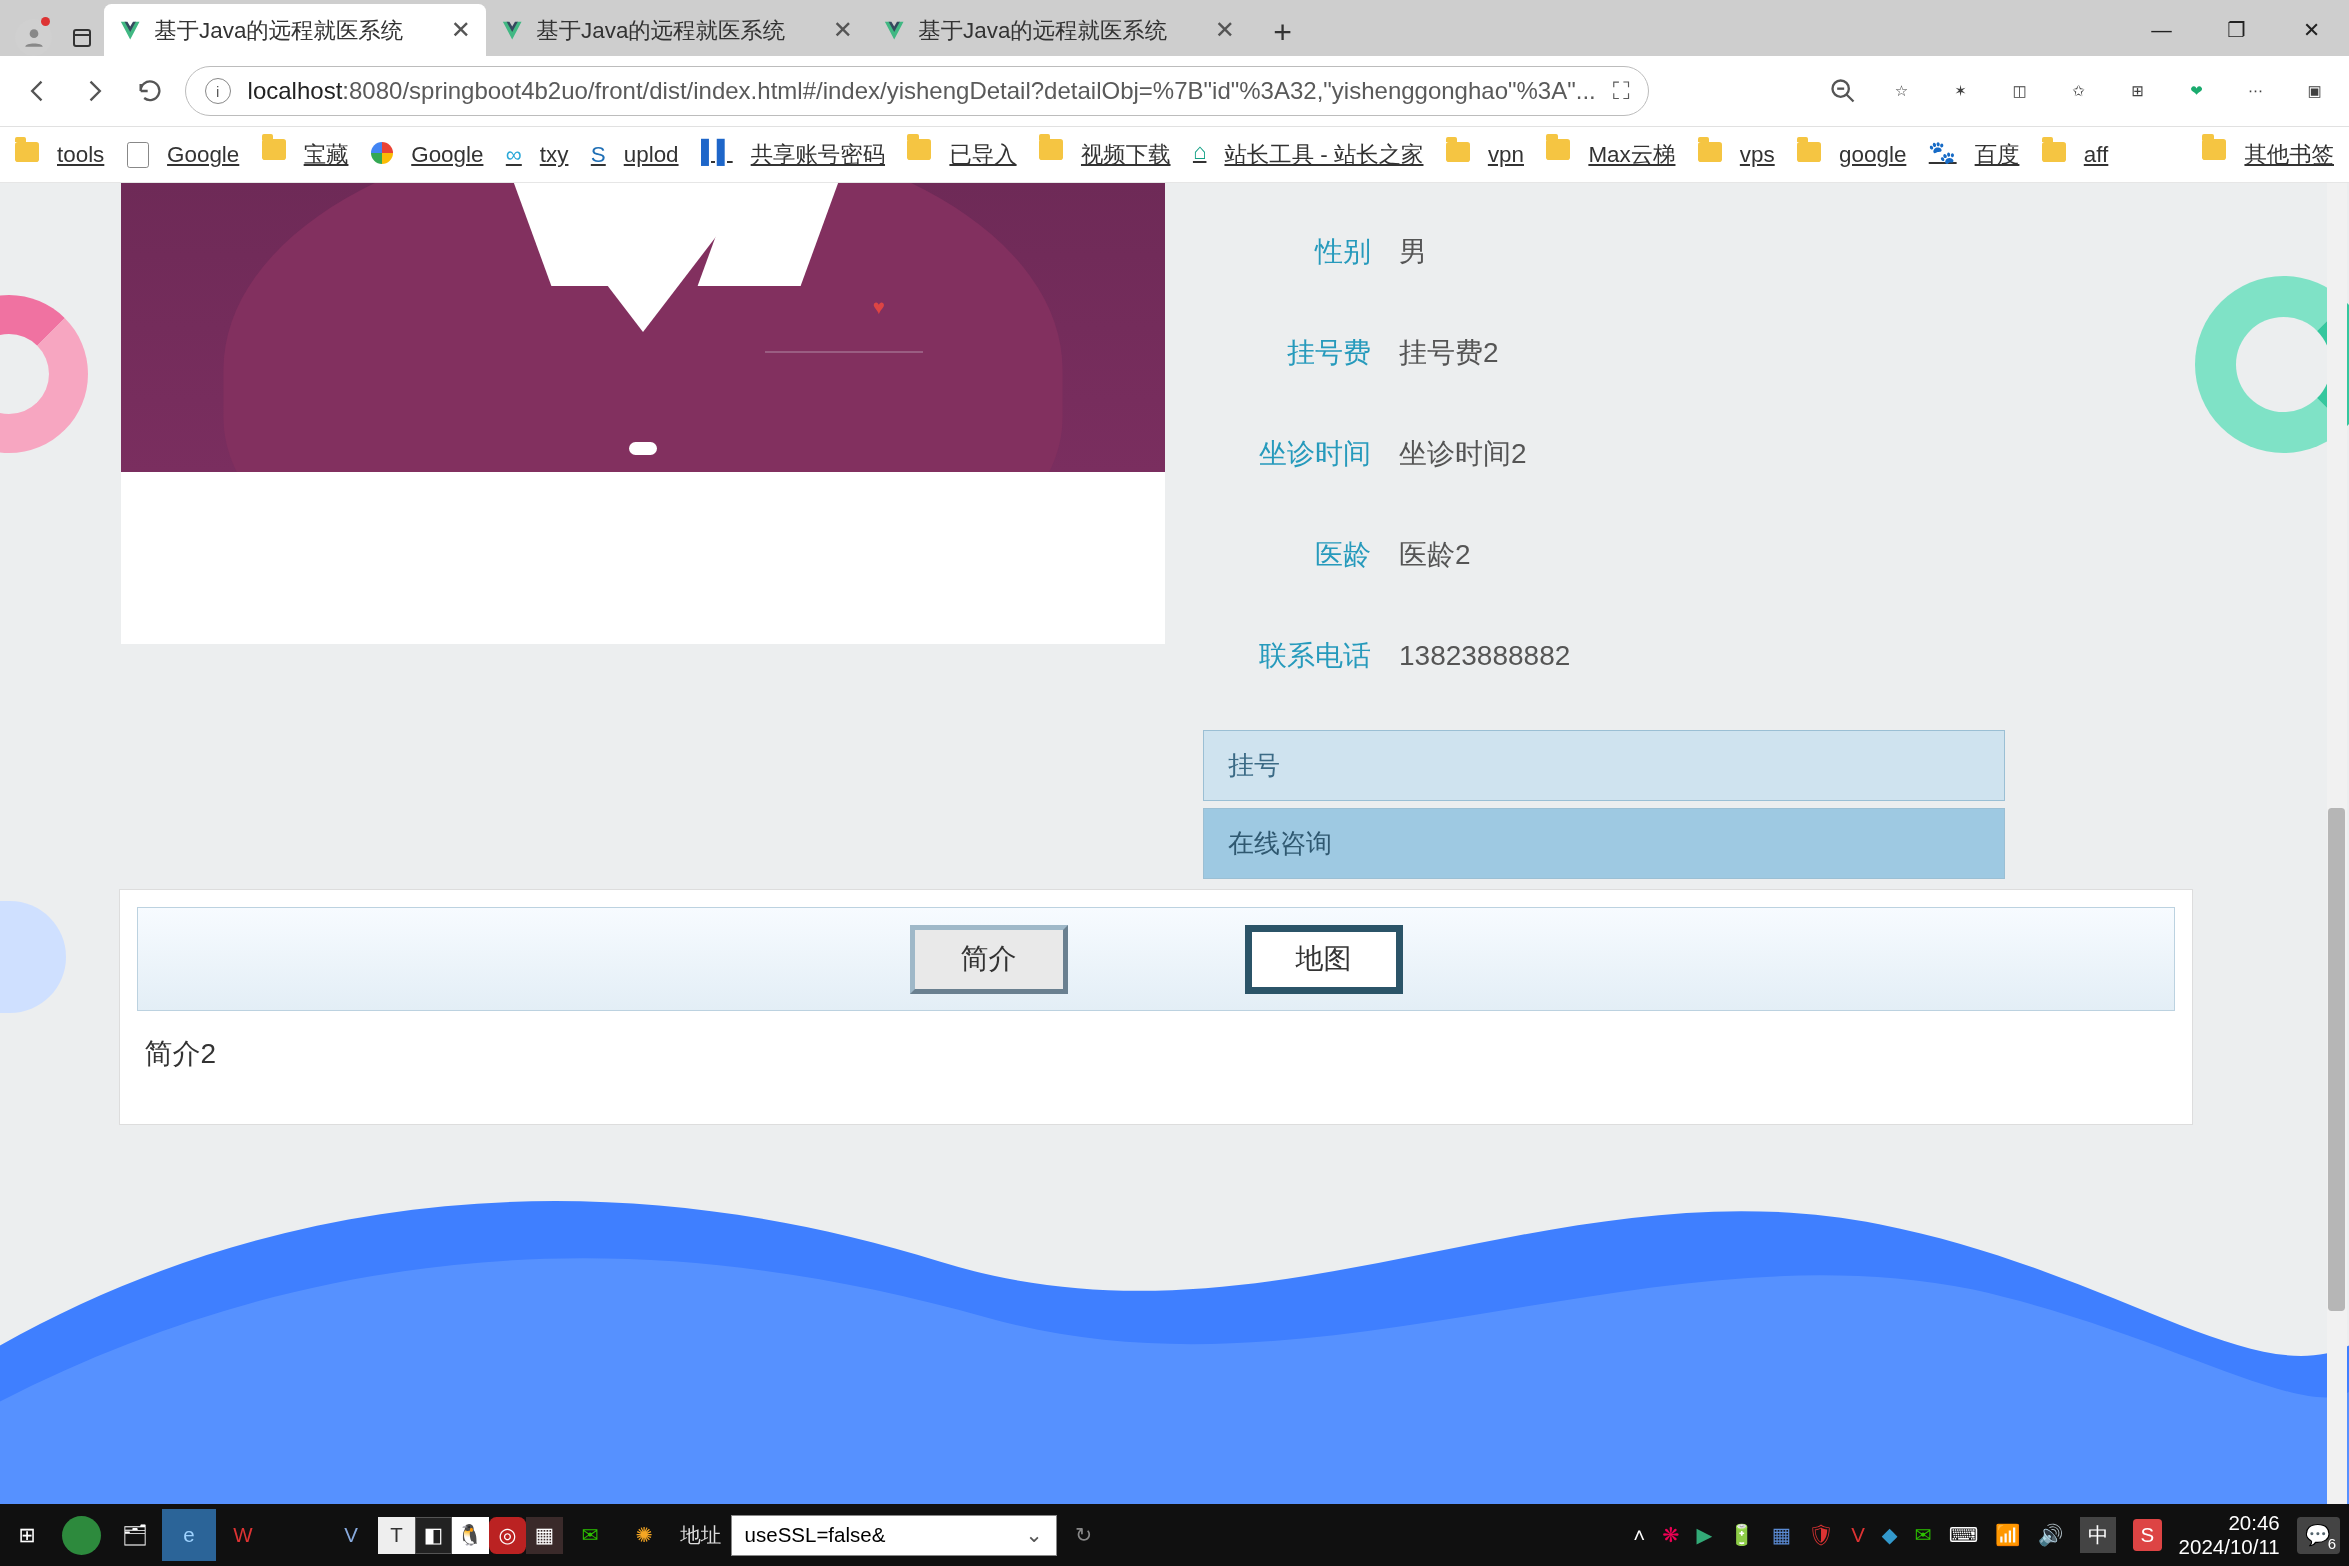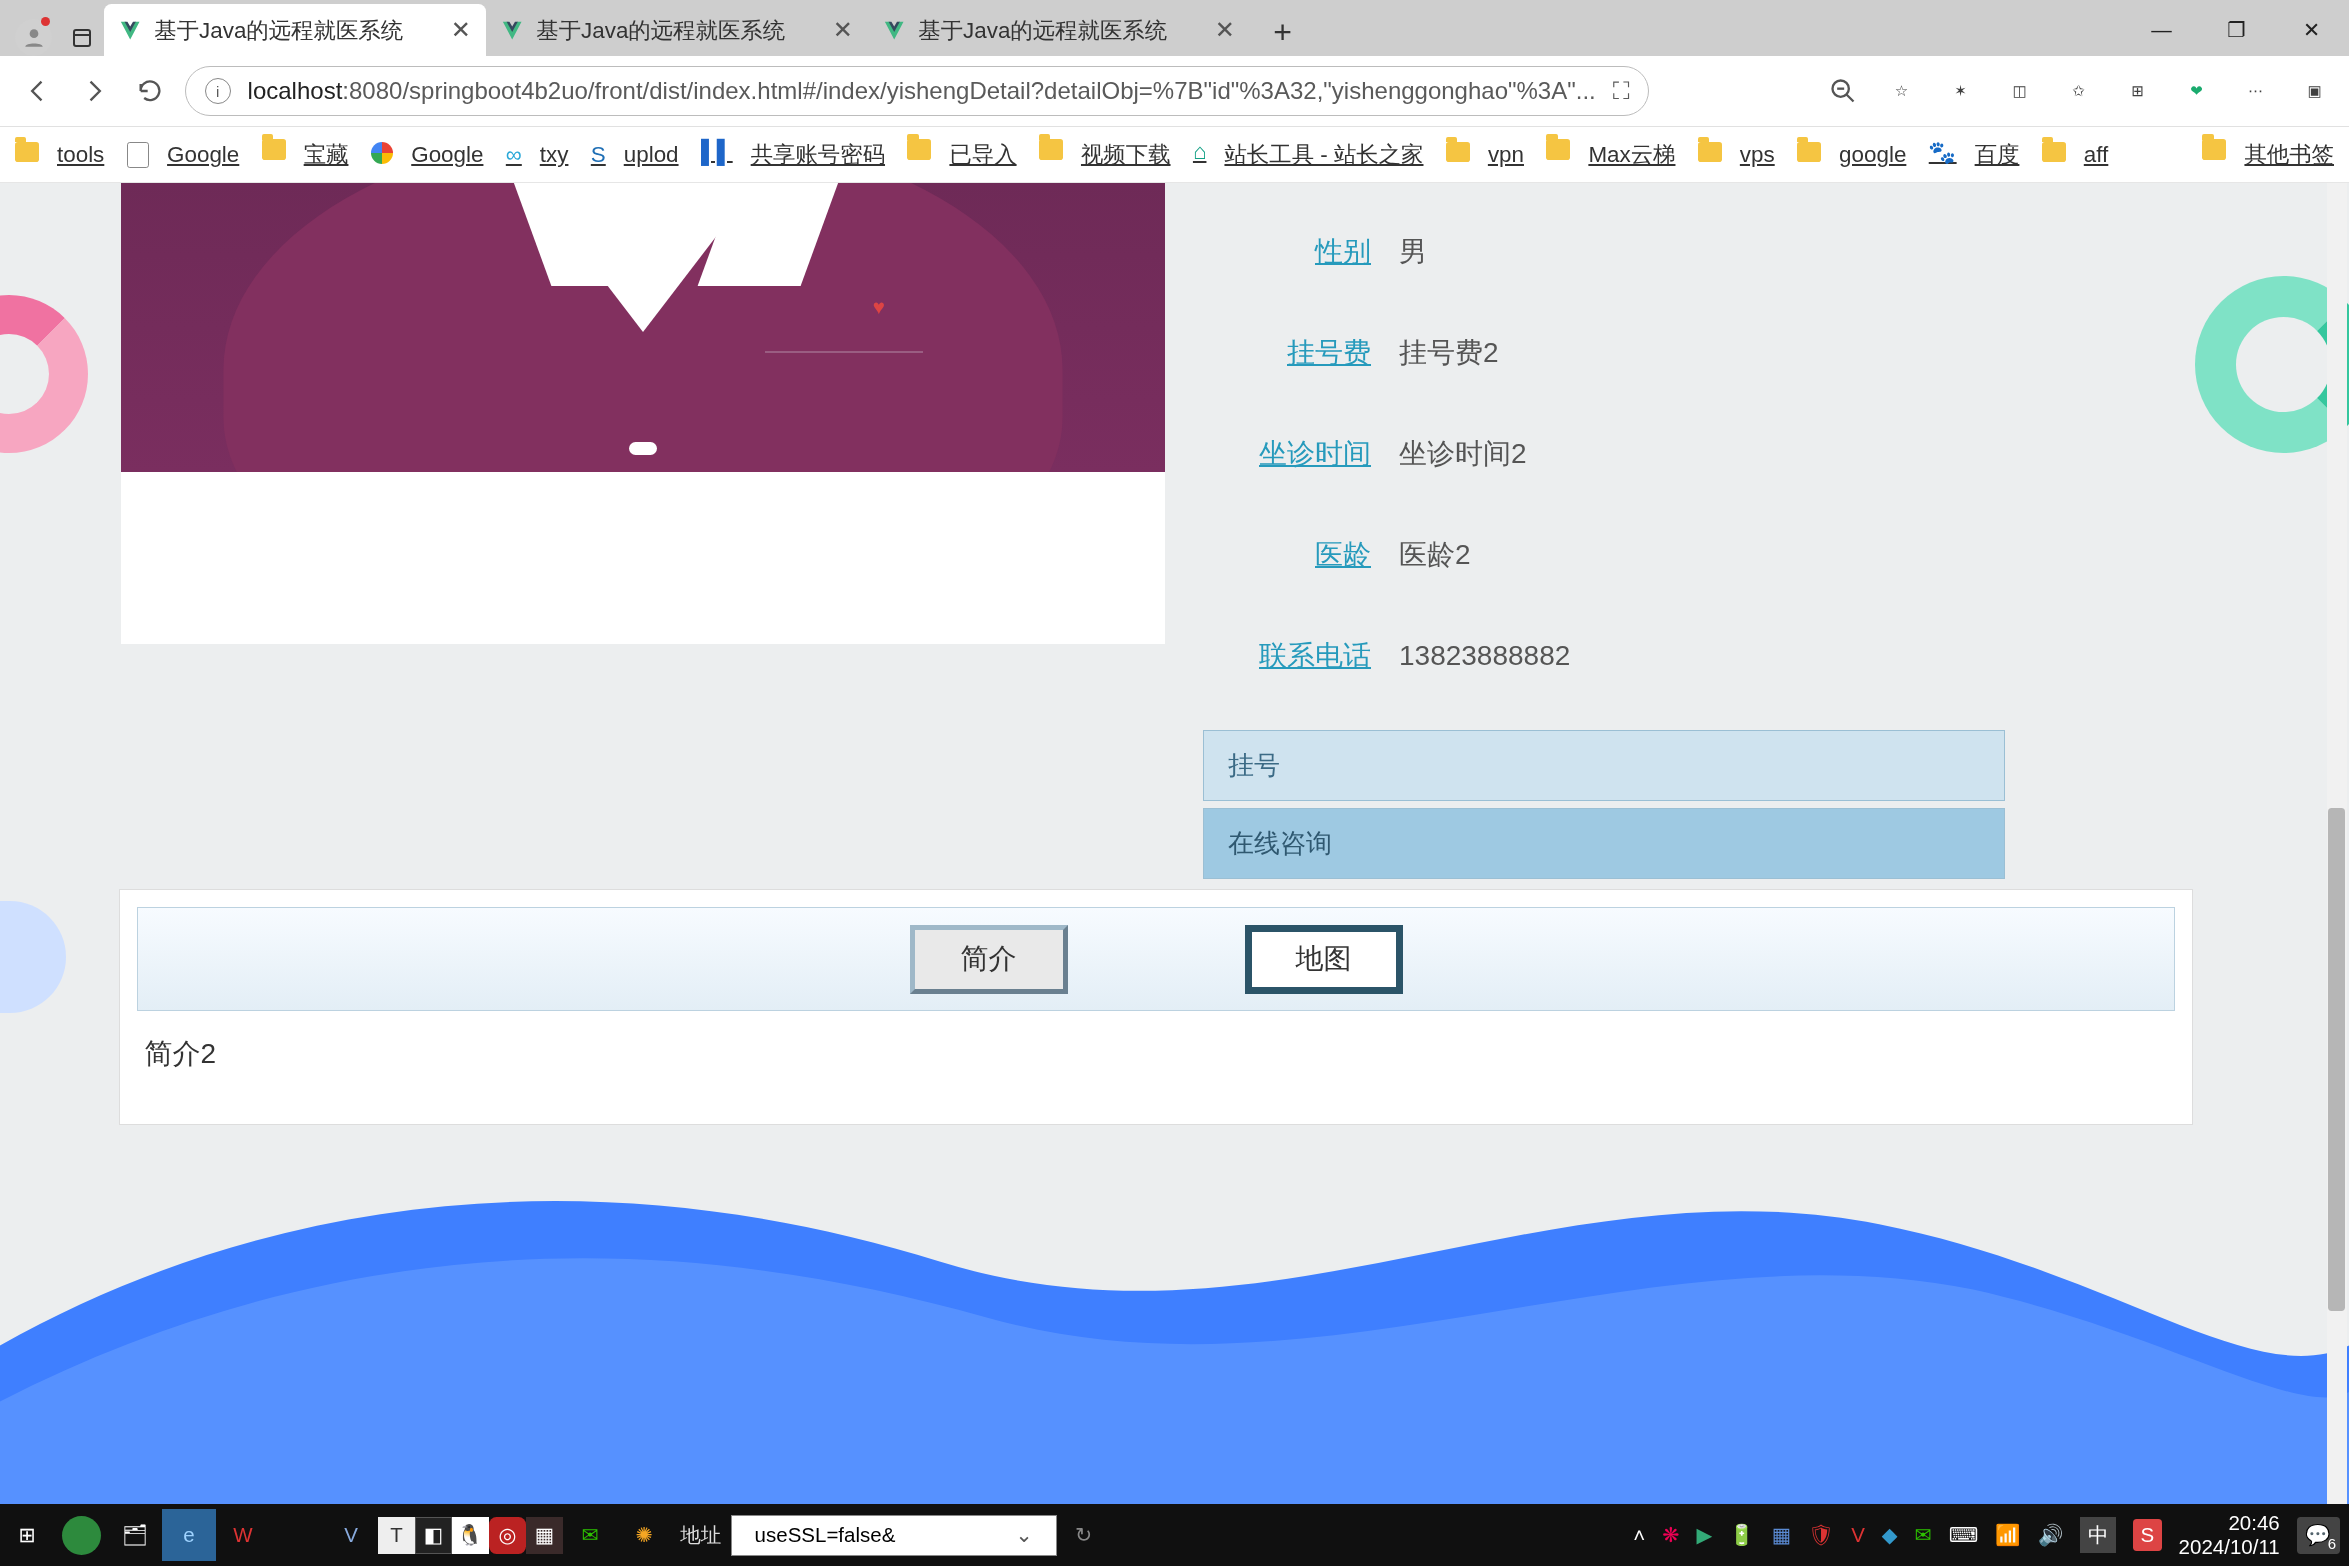--- a/index.html
+++ b/index.html
@@ -52,21 +52,21 @@
   .vneck{position:absolute;left:50%;top:-9.3px;transform:translateX(-50%);width:0;height:0;border-left:121px solid transparent;border-right:121px solid transparent;border-top:158px solid #fff;}
   .collar-l,.collar-r{position:absolute;top:-9.3px;width:103px;height:112px;background:#fff;}
   .collar-l{left:410px;transform:skewX(20deg);}
   .collar-r{left:597px;transform:skewX(-20deg);}
   .pocket{position:absolute;right:242px;top:168px;width:158px;height:18.6px;border-top:2.8px solid #9a5d82;}
   .badge{position:absolute;right:280px;top:112px;font-size:20.5px;color:#d44;font-style:italic;}
   .dotind{position:absolute;left:50%;bottom:17px;transform:translateX(-50%);width:28px;height:13px;background:#fff;border-radius:7.5px;}
   
   .info{position:absolute;left:1203px;top:18.6px;width:802px;}
   .row{display:flex;align-items:center;height:101px;font-size:28px;}
-  .row .lbl{width:168px;text-align:right;color:#269abc;text-decoration:underline;}
+  .row .lbl{width:168px;text-align:right;color:#269abc;}
   .row .val{margin-left:28px;color:#555;}
   .actions{display:flex;gap:7.5px;margin-top:23px;flex-direction:column;}
   .btn{padding:17px 24px;font-size:26px;border:0.9px solid #9bbfd4;cursor:pointer;}
   .btn.reg{background:#cfe3ef;color:#3b6a85;}
   .btn.chat{background:#9ec9e2;color:#2f5870;}
   .watermark{position:absolute;left:50%;top:615px;transform:translateX(-50%);font-size:43px;color:#ff0000;font-family:monospace;}
   
   .card{position:absolute;left:119px;top:671px;width:2074px;background:#fff;border:0.9px solid #ddd;padding:17px;margin-top:35px;}
   .tabsrow{height:104px;background:linear-gradient(180deg,#f7fbff,#e3eef6);border:0.9px solid #bcd2e0;display:flex;align-items:center;justify-content:center;gap:177px;}
   .tabbtn{width:158px;height:69px;font-size:28px;display:flex;align-items:center;justify-content:center;cursor:pointer;}
@@ -75,21 +75,21 @@
   .cardbody{padding:24px 7.5px 34px 7.5px;font-size:28px;color:#333;}
   
   .wave{position:absolute;left:0;bottom:0;width:100%;height:401px;}
   .wave svg{width:100%;height:100%;}
   .leftblob{position:absolute;left:-9.3px;top:718px;width:75px;height:112px;background:#cfe0ff;border-radius:0 56px 56px 0;}
   
   .taskbar{height:62px;background:#101010;display:flex;align-items:center;color:#fff;font-size:20.5px;}
   .tb-ico{width:54px;height:52px;display:flex;align-items:center;justify-content:center;}
   .tb-ico.edge{background:#2b6498;}
   .tb-txt{color:#ddd;margin:0 9.3px;}
-  .tb-url{height:41px;width:326px;background:#fff;color:#000;border:0.9px solid #888;padding:0 23px;display:flex;align-items:center;font-size:20.5px;}
+  .tb-url{height:41px;width:326px;background:#fff;color:#000;border:0.9px solid #888;padding:0 13px;display:flex;align-items:center;font-size:20.5px;}
   .tb-url .dd{margin-left:auto;color:#555;}
   .tb-right{margin-left:auto;display:flex;align-items:center;gap:17px;padding-right:9.3px;}
   .clock{text-align:right;line-height:1.15;font-size:20.5px;}
   .notif{width:43px;height:37px;background:#444;border-radius:3.7px;position:relative;display:flex;align-items:center;justify-content:center;}
   .notif .n{position:absolute;bottom:1.9px;right:3.7px;font-size:15px;color:#fff;}
 </style>
 </head>
 <body>
 
 <div class="browser">

